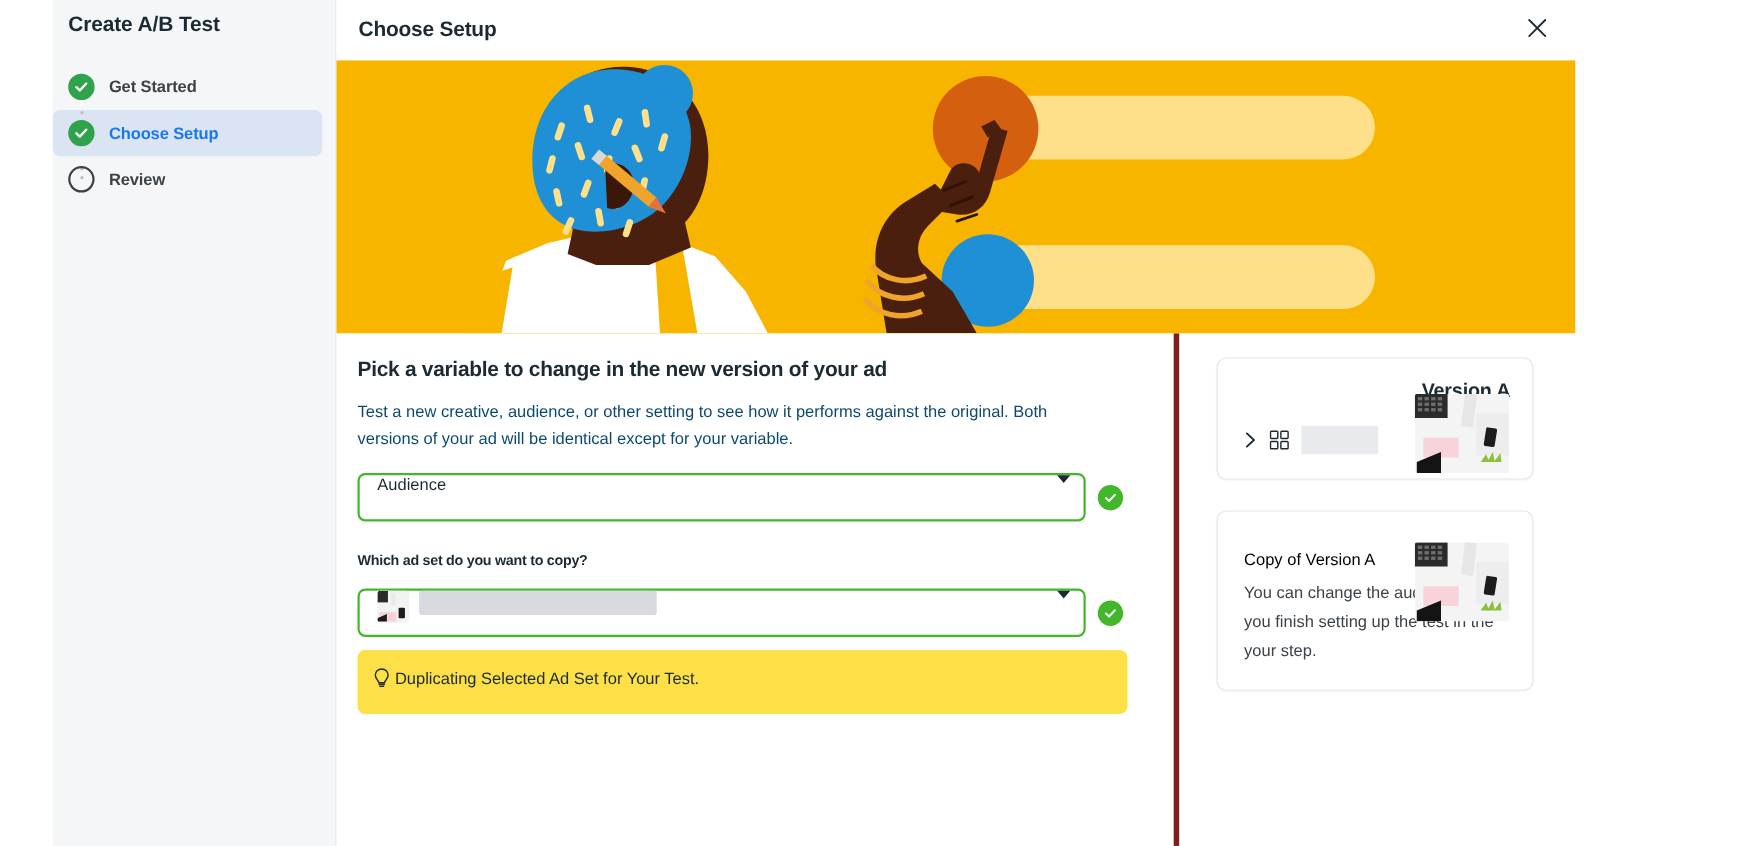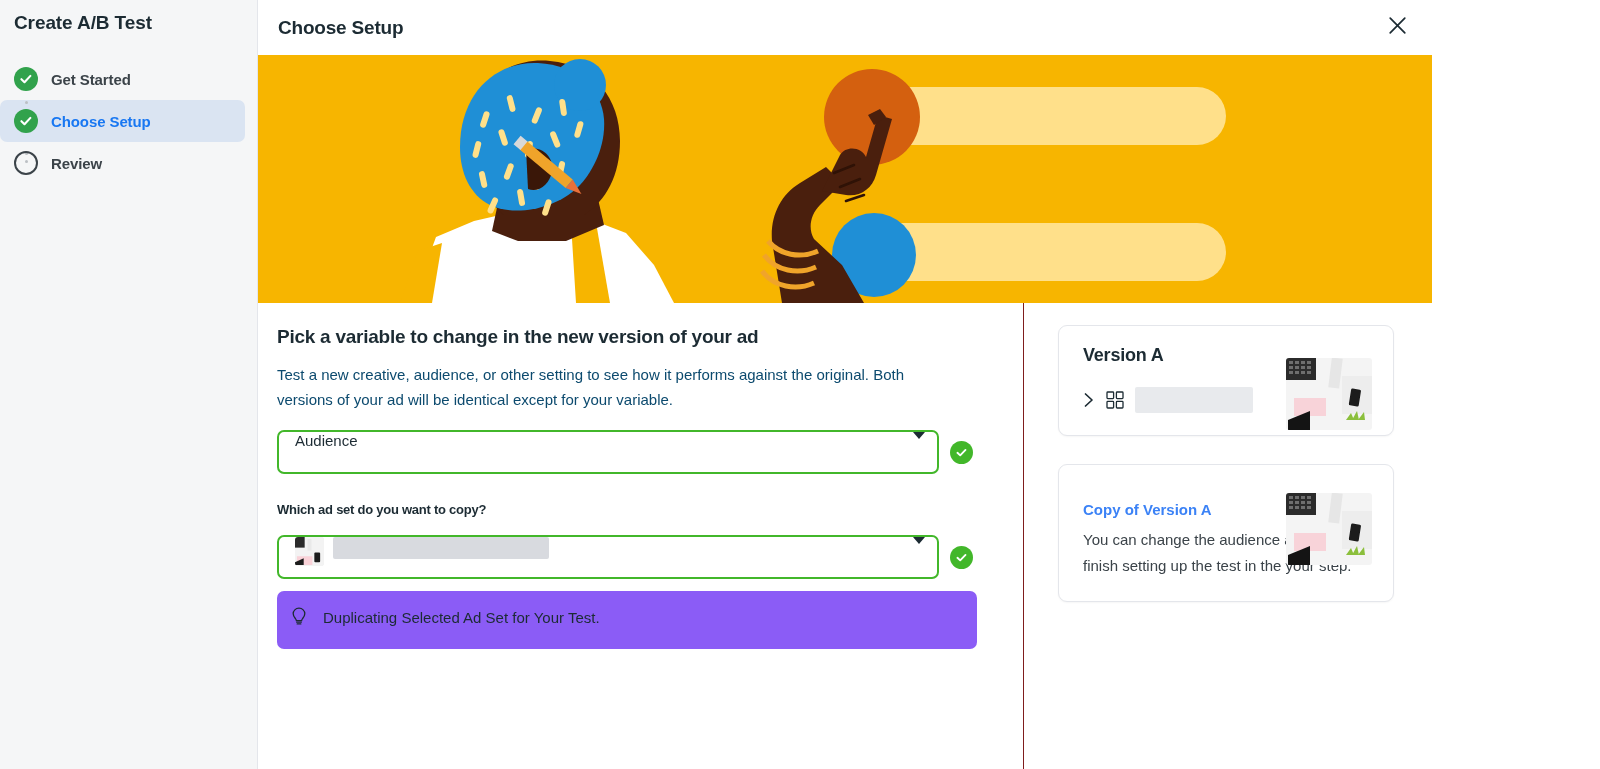--- a/index.html
+++ b/index.html
@@ -14,20 +14,21 @@
     font-family: "Liberation Sans", sans-serif;
     background: #ffffff;
     color: #1c2b33;
     -webkit-font-smoothing: antialiased;
   }
 
   .app {
     display: flex;
     width: 1432px;
     height: 769px;
+    padding-left: 48px;
   }
 
   
   .sidebar {
     width: 258px;
     min-width: 258px;
     height: 769px;
     background: #f5f6f7;
     border-right: 1px solid #e4e6eb;
     padding: 0;
@@ -158,21 +159,21 @@
   .body-cols {
     flex: 1;
     display: flex;
     min-height: 0;
   }
 
   .left-col {
     width: 766px;
     min-width: 766px;
     padding: 22px 20px 0 19px;
-    border-right: 1px solid #7f1d1d;
+    border-right: 5px solid #7f1d1d;
   }
 
   .right-col {
     flex: 1;
     padding: 22px 38px 0 34px;
   }
 
   .section-heading {
     font-size: 19px;
     font-weight: bold;
@@ -255,25 +256,25 @@
     font-weight: bold;
     color: #1c2b33;
     letter-spacing: -0.25px;
     margin-top: 28px;
   }
 
   
   .tip-box {
     margin-top: 12px;
     max-width: 700px;
-    background: #8b5cf6;
+    background: #fde047;
     border-radius: 7px;
     padding: 14px 16px 18px 14px;
     display: flex;
-    gap: 16px;
+    gap: 4px;
   }
 
   .tip-icon { flex-shrink: 0; padding-top: 2px; }
 
   .tip-text {
     font-size: 15px;
     color: #1c2b33;
     line-height: 26px;
   }
   .tip-title { display: block; }
@@ -287,41 +288,42 @@
     position: relative;
     box-shadow: 0 1px 2px rgba(0,0,0,0.04);
   }
   .vcard + .vcard { margin-top: 28px; }
 
   .vcard-title {
     font-size: 18px;
     font-weight: bold;
     color: #1c2b33;
     letter-spacing: -0.2px;
+    text-align: right;
   }
 
   .vcard-row {
     display: flex;
     align-items: center;
     gap: 11px;
     margin-top: 21px;
     padding-right: 120px;
   }
 
   .vcard-redact {
     flex: 1;
     height: 26px;
     background: #e8eaed;
     border-radius: 2px;
   }
 
   .vcard-sub {
     font-size: 15px;
-    font-weight: bold;
-    color: #3b82f6;
+    font-weight: normal;
+    color: #000000;
     margin-top: 17px;
   }
 
   .vcard-desc {
     font-size: 15px;
     color: #3b4349;
     line-height: 26px;
     margin-top: 9px;
     max-width: 340px;
   }

